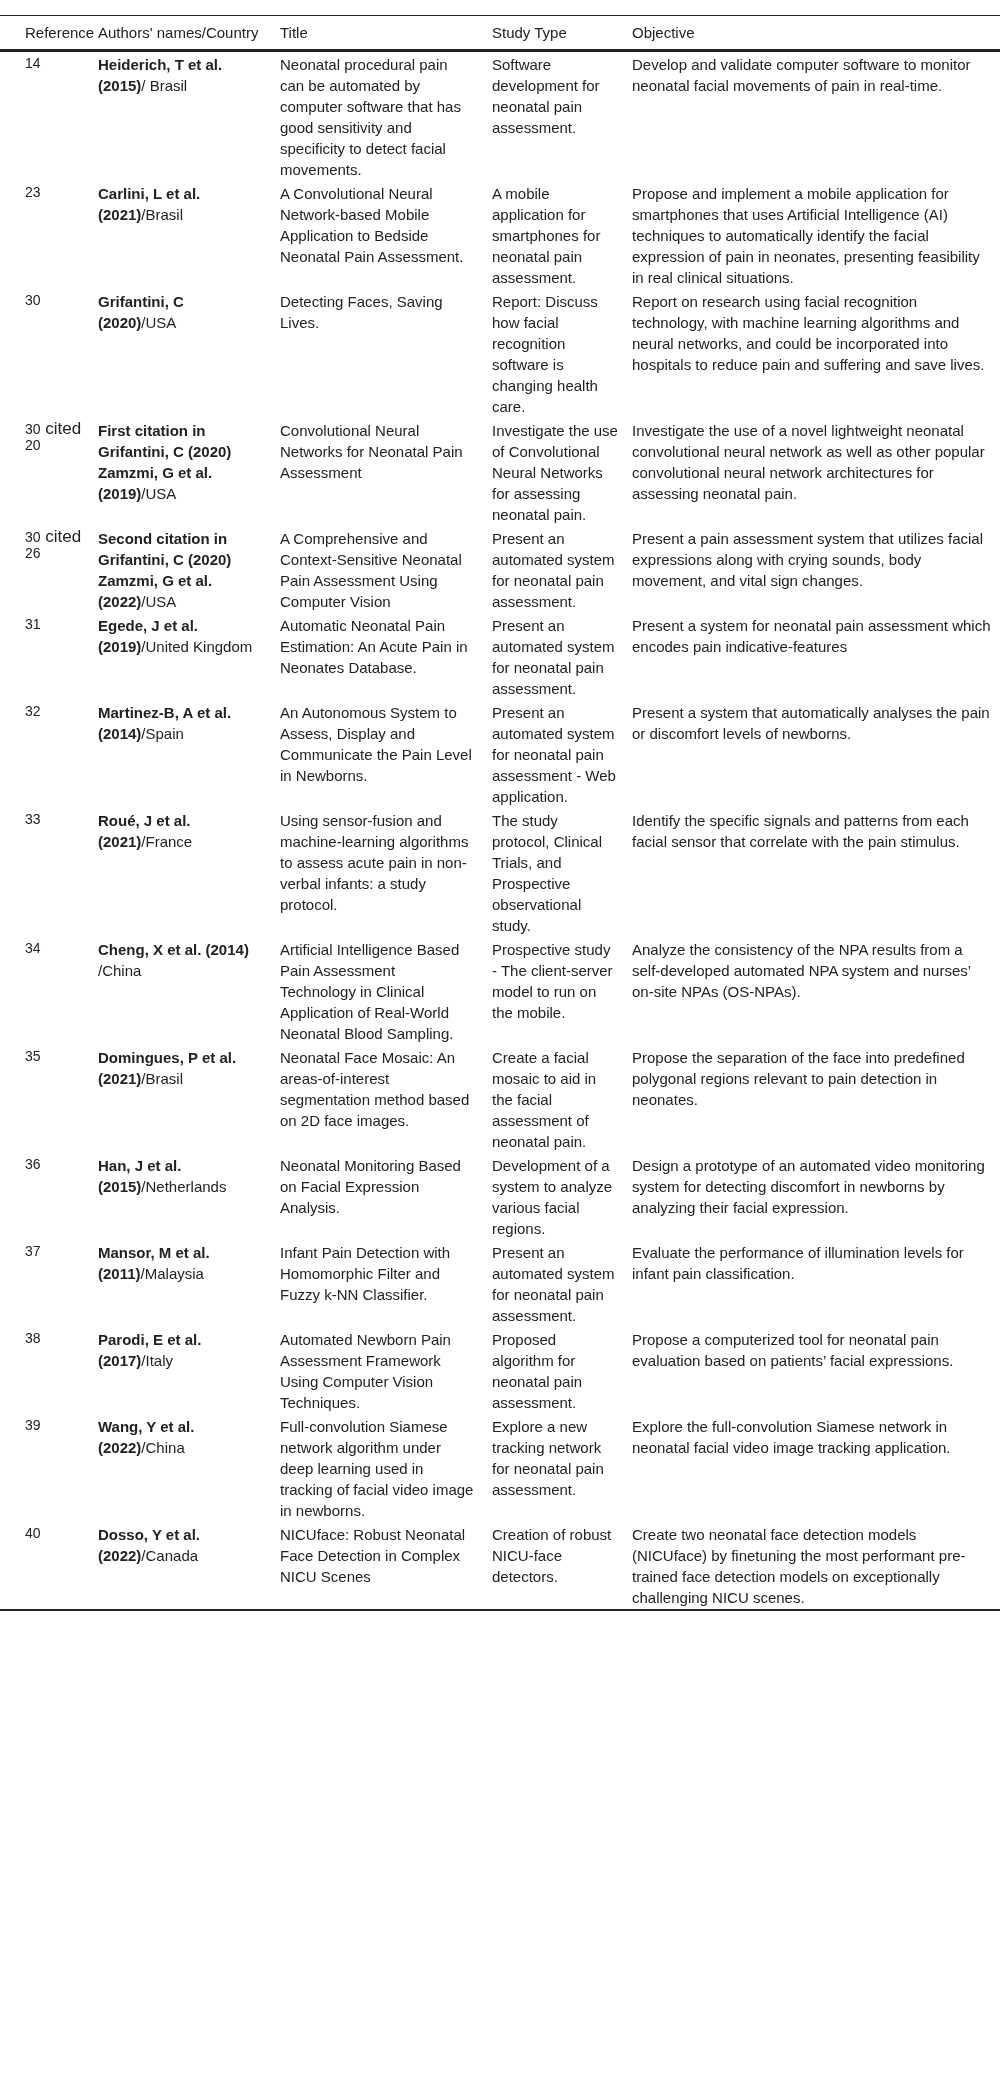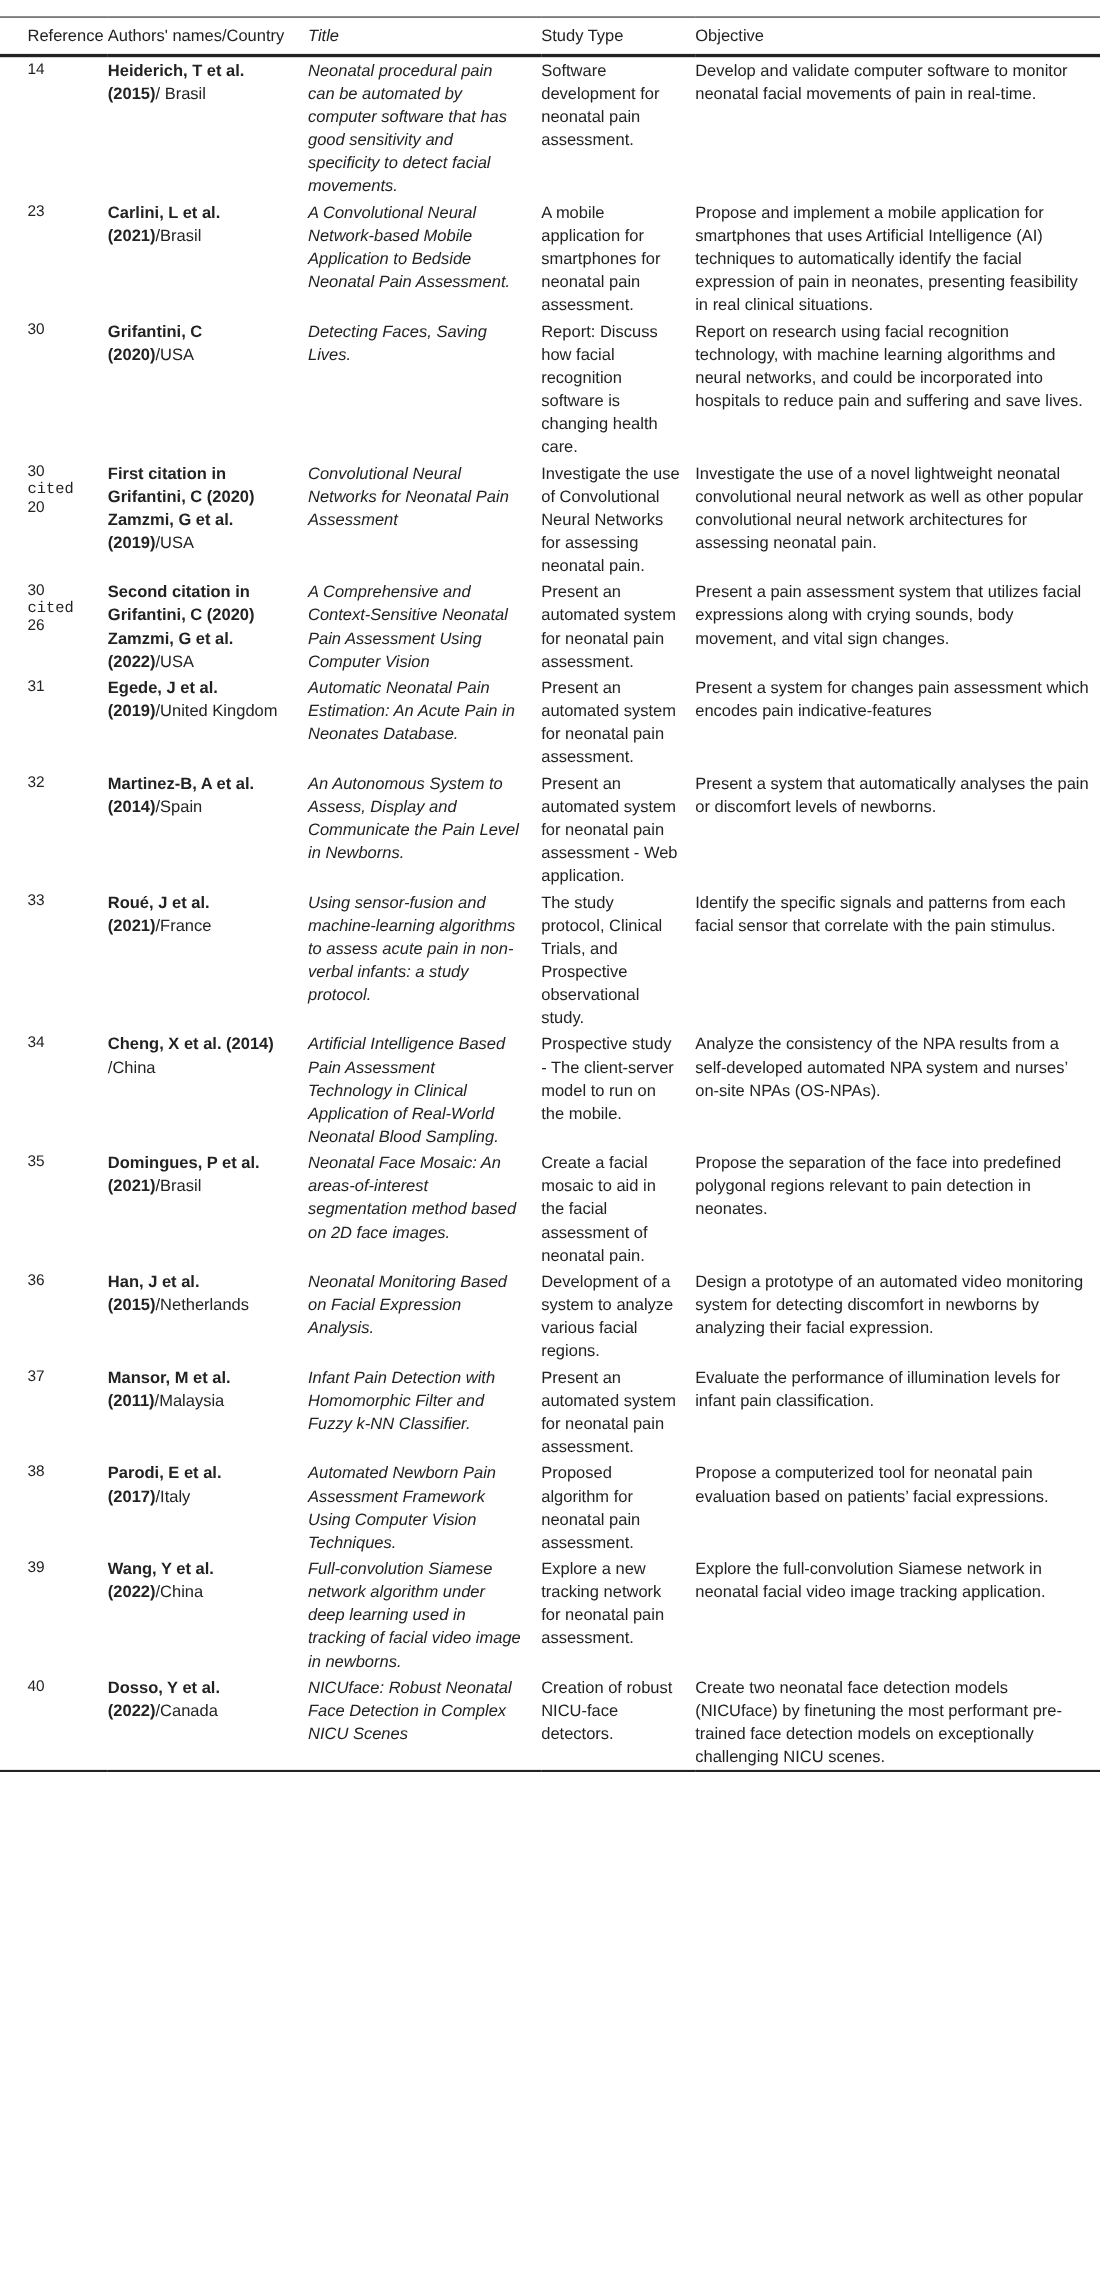--- a/index.html
+++ b/index.html
@@ -26,27 +26,27 @@
     text-align: left;
     vertical-align: top;
     font-weight: normal;
     line-height: 21px;
     padding: 2px 10px 1px 25px;
   }
   th { padding-top: 6px; padding-bottom: 6px; }
   thead tr { border-bottom: 3px solid #222; }
   td.ref { font-size: 11px; line-height: 15px; padding-top: 3px; }
   td.ref .sup-num { font-size: 14px; }
-  td.ref .cited { font-size: 14px; font-family: Liberation Mono, monospace; }
+  td.ref .cited { font-size: 17px; }
   td { padding-left: 0; }
   th { padding-left: 0; }
   th.ref, td.ref { padding-left: 25px; }
   td.auth, th.auth { padding-right: 14px; }
   .bold { font-weight: bold; }
-  td.title, th.title { padding-right: 18px; font-style: italic; }
+  td.title, th.title { padding-right: 18px; }
   td.study, th.study { padding-right: 14px; }
   td.obj, th.obj { padding-right: 8px; }
 </style>
 </head>
 <body>
 
 <div class="wrap">
   <table>
     <colgroup>
       <col class="c-ref">
@@ -103,21 +103,21 @@
     <td class="title">A Comprehensive and Context-Sensitive Neonatal Pain Assessment Using Computer Vision</td>
     <td class="study">Present an automated system for neonatal pain assessment.</td>
     <td class="obj">Present a pain assessment system that utilizes facial expressions along with crying sounds, body movement, and vital sign changes.</td>
   </tr>
 
   <tr>
     <td class="ref"><span class="sup-num">31</span><span class="cited"></span><span class="sup-num"></span></td>
     <td class="auth"><span class="bold">Egede, J et al. (2019)</span><span>/United Kingdom</span></td>
     <td class="title">Automatic Neonatal Pain Estimation: An Acute Pain in Neonates Database.</td>
     <td class="study">Present an automated system for neonatal pain assessment.</td>
-    <td class="obj">Present a system for changes pain assessment which encodes pain indicative-features</td>
+    <td class="obj">Present a system for neonatal pain assessment which encodes pain indicative-features</td>
   </tr>
 
   <tr>
     <td class="ref"><span class="sup-num">32</span><span class="cited"></span><span class="sup-num"></span></td>
     <td class="auth"><span class="bold">Martinez-B, A et al. (2014)</span><span>/Spain</span></td>
     <td class="title">An Autonomous System to Assess, Display and Communicate the Pain Level in Newborns.</td>
     <td class="study">Present an automated system for neonatal pain assessment - Web application.</td>
     <td class="obj">Present a system that automatically analyses the pain or discomfort levels of newborns.</td>
   </tr>
 

